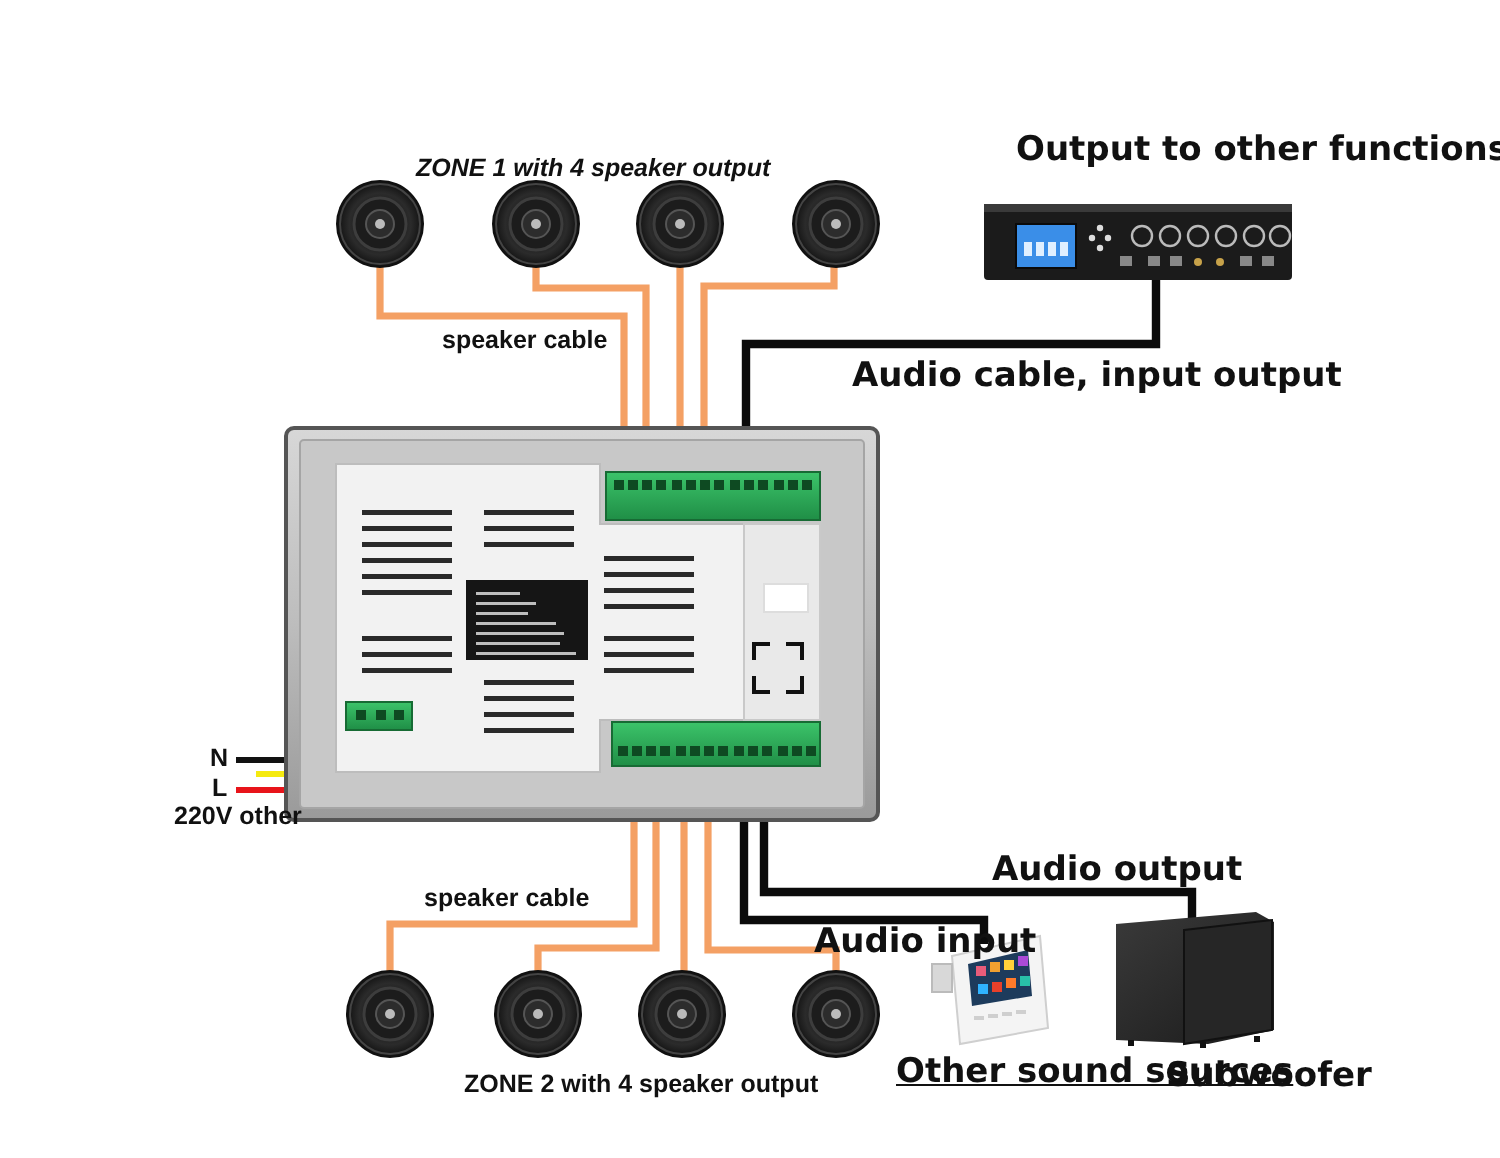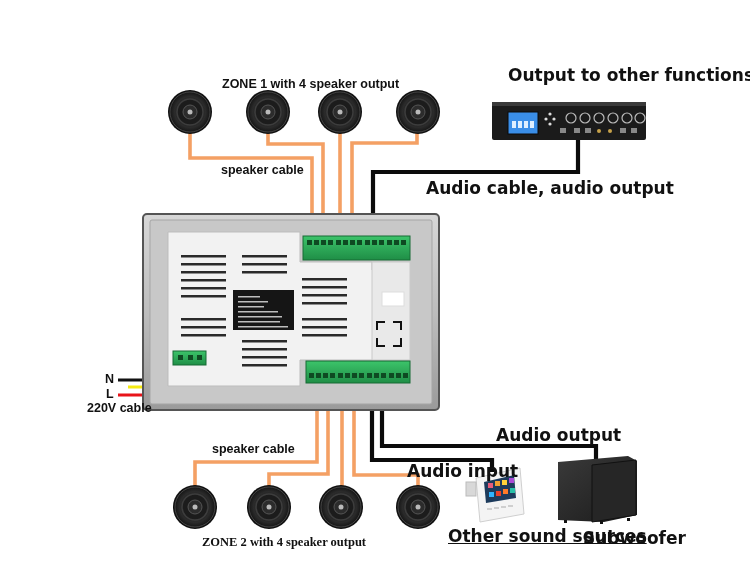--- a/index.html
+++ b/index.html
@@ -247,25 +247,25 @@
 
   <g>
     <polygon points="558,462 628,456 637,461 637,515 604,522 558,520" fill="url(#sub)"></polygon>
     <polygon points="592,465 636,460 636,515 592,522" fill="#262626" stroke="#111"></polygon>
     <rect x="564" y="520" width="3" height="3" fill="#111"></rect>
     <rect x="600" y="521" width="3" height="3" fill="#111"></rect>
     <rect x="627" y="518" width="3" height="3" fill="#111"></rect>
   </g>
 </svg>
 
-<div class="lbl lbl-arial" style="left:222px; top:77px;">ZONE 1 with 4 speaker output</div>
+<div class="lbl lbl-arial" style="left:208px; top:77px;font-style:italic;">ZONE 1 with 4 speaker output</div>
 <div class="lbl lbl-arial" style="left:221px; top:163px;">speaker cable</div>
 <div class="lbl lbl-dejavu" style="left:508px; top:65px;">Output to other functions</div>
-<div class="lbl lbl-dejavu" style="left:426px; top:178px;">Audio cable, audio output</div>
+<div class="lbl lbl-dejavu" style="left:426px; top:178px;">Audio cable, input output</div>
 <div class="lbl lbl-arial" style="left:105px; top:372px;">N</div>
 <div class="lbl lbl-arial" style="left:106px; top:387px;">L</div>
-<div class="lbl lbl-arial" style="left:87px; top:401px;">220V cable</div>
+<div class="lbl lbl-arial" style="left:87px; top:401px;">220V other</div>
 <div class="lbl lbl-arial" style="left:212px; top:442px;">speaker cable</div>
 <div class="lbl lbl-dejavu" style="left:496px; top:425px;">Audio output</div>
 <div class="lbl lbl-dejavu" style="left:407px; top:461px;">Audio input</div>
-<div class="lbl lbl-arial" style="left:202px; top:535px;font-family:Liberation Serif, serif;">ZONE 2 with 4 speaker output</div>
+<div class="lbl lbl-arial" style="left:232px; top:535px;">ZONE 2 with 4 speaker output</div>
 <div class="lbl lbl-dejavu" style="left:448px; top:526px;text-decoration:underline;">Other sound sources</div>
 <div class="lbl lbl-dejavu" style="left:583px; top:528px;">Subwoofer</div>
 
 </body></html>

